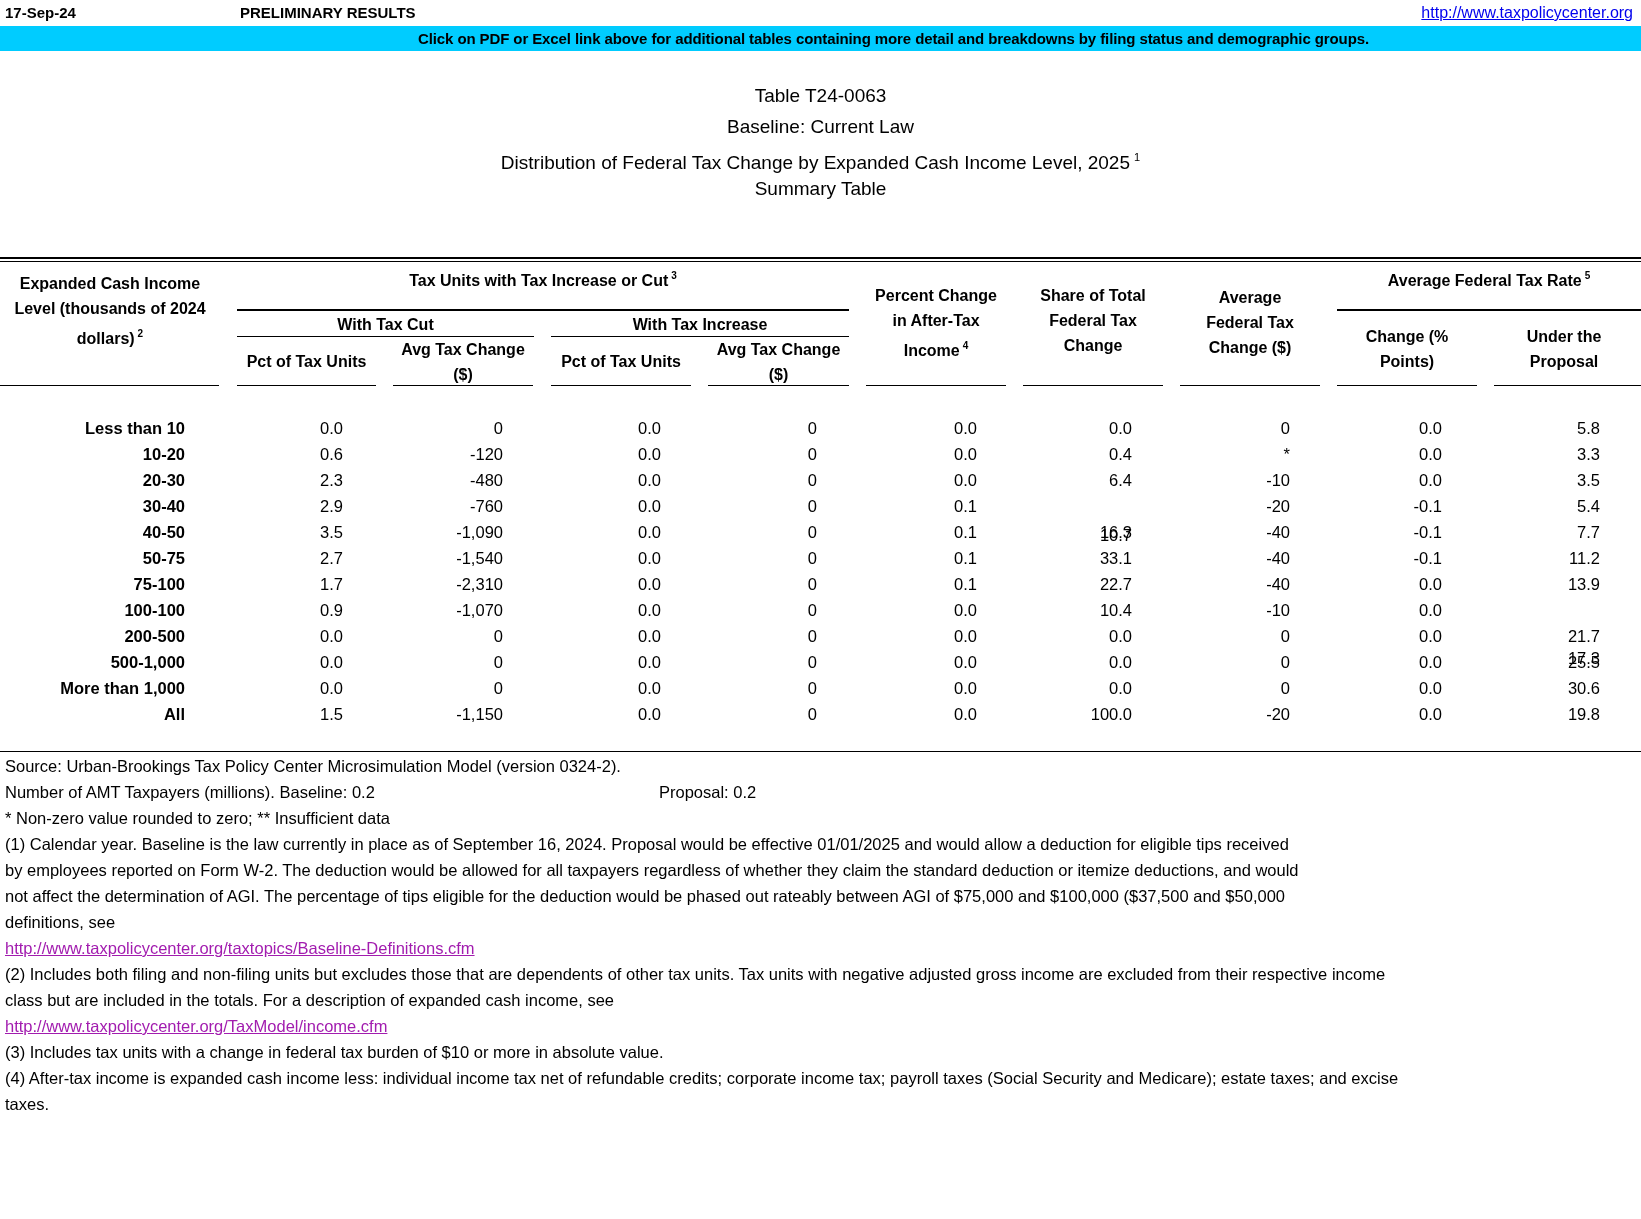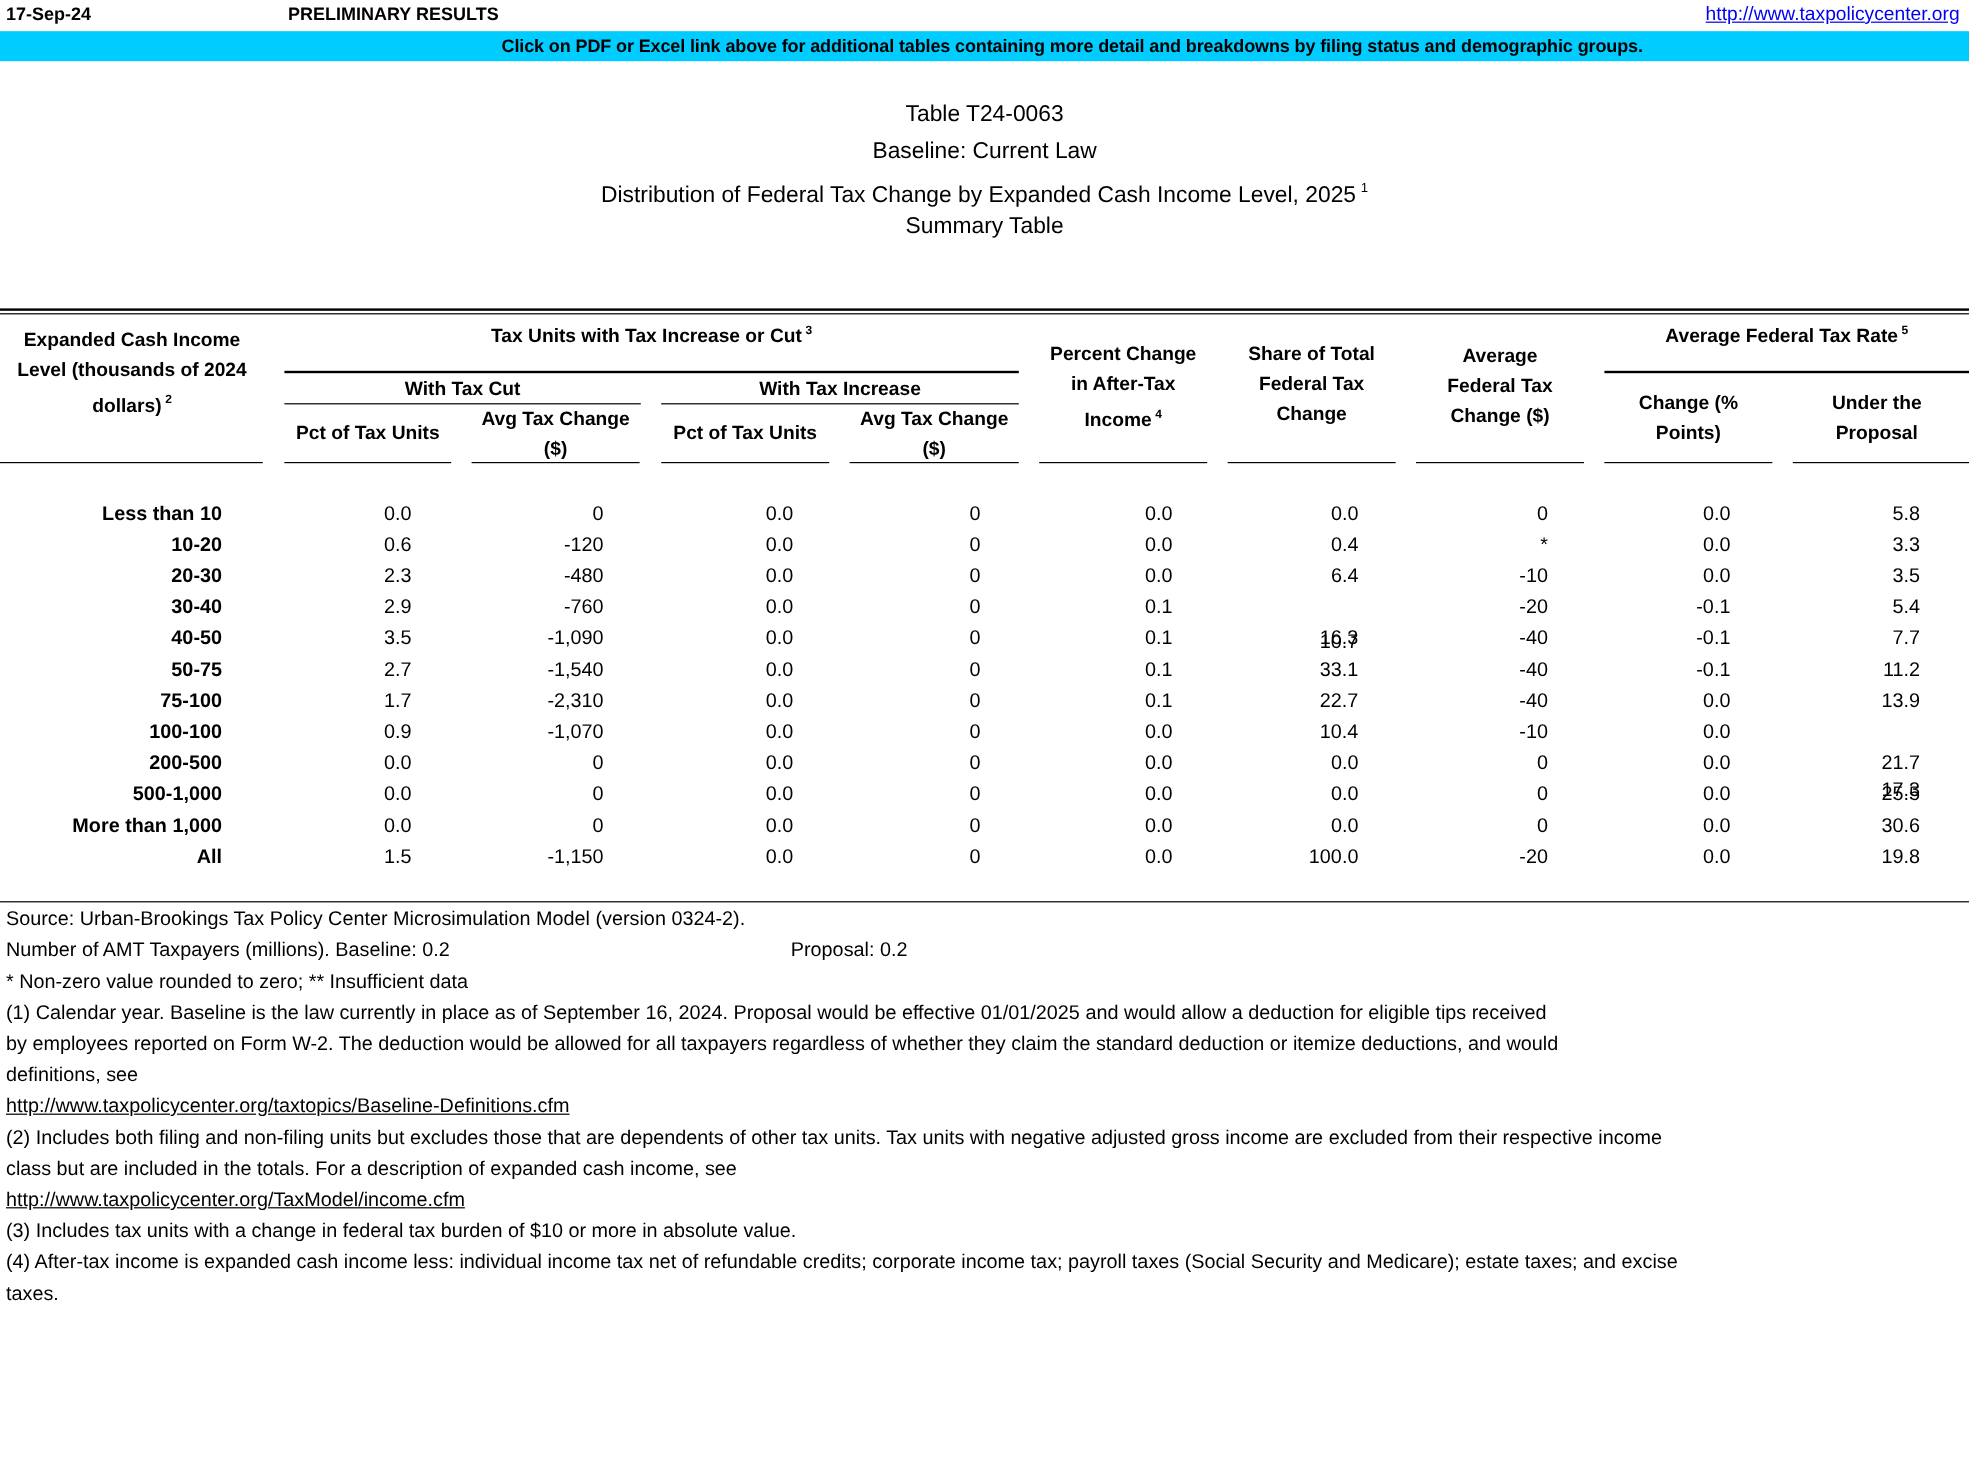--- a/index.html
+++ b/index.html
@@ -32,21 +32,21 @@
     .line.thick { height: 2px; }
 
     .row { position: absolute; left: 0; width: 1641px; height: 26px; font-size: 16.5px; }
     .row .cell { position: absolute; top: 0; text-align: right; line-height: 26px; white-space: nowrap; }
     .row .label { font-weight: bold; }
 
     .rule-bottom { left: 0; top: 751px; width: 1641px; height: 1px; background: #000; }
 
     .notes { left: 5px; top: 753px; width: 1630px; font-size: 16.5px; line-height: 26px; }
     .notes .nl { white-space: nowrap; }
-    .notes a { color: #000000; text-decoration: underline; }
+    .notes a { color: #a21caf; text-decoration: underline; }
     .amt-prop { position: absolute; left: 654px; }
   </style>
 </head>
 <body>
 
 <div class="abs topbar">
   <span class="abs date">17-Sep-24</span>
   <span class="abs prelim">PRELIMINARY RESULTS</span>
   <a class="abs tpc-link">http://www.taxpolicycenter.org</a>
 </div>
@@ -287,20 +287,21 @@
 <div class="abs notes">
   <div class="nl">Source: Urban-Brookings Tax Policy Center Microsimulation Model (version 0324-2).</div>
   <div class="nl" style="position:relative;">
     <span>Number of AMT Taxpayers (millions).  Baseline: 0.2</span>
     <span class="amt-prop">Proposal: 0.2</span>
   </div>
   <div class="nl">* Non-zero value rounded to zero; ** Insufficient data</div>
   <div id="note1">
       <div class="nl">(1) Calendar year. Baseline is the law currently in place as of September 16, 2024. Proposal would be effective 01/01/2025 and would allow a deduction for eligible tips received</div>
       <div class="nl">by employees reported on Form W-2. The deduction would be allowed for all taxpayers regardless of whether they claim the standard deduction or itemize deductions, and would</div>
+      <div class="nl">not affect the determination of AGI. The percentage of tips eligible for the deduction would be phased out rateably between AGI of $75,000 and $100,000 ($37,500 and $50,000</div>
       <div class="nl">definitions, see</div>
     </div>
   <div class="nl"><a>http://www.taxpolicycenter.org/taxtopics/Baseline-Definitions.cfm</a></div>
   <div id="note2">
       <div class="nl">(2) Includes both filing and non-filing units but excludes those that are dependents of other tax units. Tax units with negative adjusted gross income are excluded from their respective income</div>
       <div class="nl">class but are included in the totals. For a description of expanded cash income, see</div>
     </div>
   <div class="nl"><a>http://www.taxpolicycenter.org/TaxModel/income.cfm</a></div>
   <div class="nl">(3) Includes tax units with a change in federal tax burden of $10 or more in absolute value.</div>
   <div id="note4">

